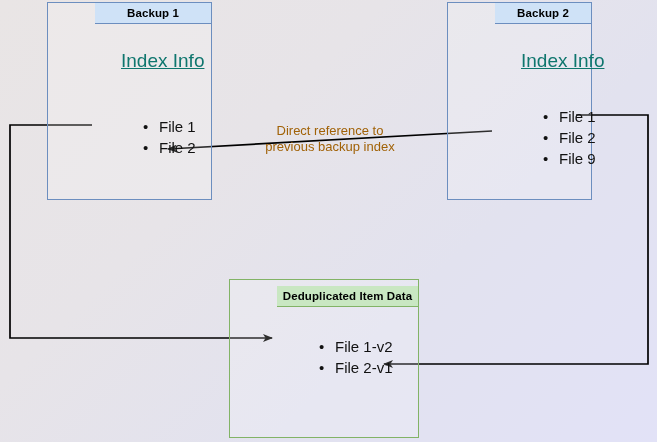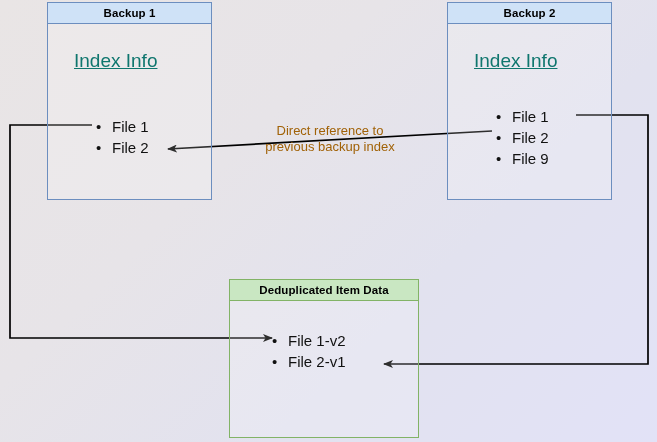--- a/index.html
+++ b/index.html
@@ -16,20 +16,21 @@
   #canvas {
     position: relative;
     width: 657px;
     height: 442px;
   }
   
   .box {
     position: absolute;
     box-sizing: border-box;
     background: rgba(255,255,255,0.18);
+    padding-left: 47px;
   }
   .box-blue {
     border: 1.6px solid #6c8ebf;
   }
   .box-green {
     border: 1.6px solid #82b366;
   }
   .box-header {
     box-sizing: border-box;
     width: 100%;
@@ -42,20 +43,21 @@
     color: #000;
     letter-spacing: 0.1px;
   }
   .hdr-blue {
     background: #cfe2f7;
     border-bottom: 1.6px solid #6c8ebf;
   }
   .hdr-green {
     background: #c9e7c2;
     border-bottom: 1.6px solid #82b366;
+    margin-top: 6px;
   }
   .box-body {
     position: relative;
     width: 100%;
     height: calc(100% - 21px);
   }
   
   .index-label {
     position: absolute;
     font-size: 19px;
@@ -128,21 +130,21 @@
     <div class="box-header hdr-blue">Backup 1</div>
     <div class="box-body">
       <div class="index-label" style="left:26px; top:26px;">Index Info</div>
       <ul class="file-list" style="left:48px; top:92px;">
         <li>File 1</li>
         <li>File 2</li>
       </ul>
     </div>
   </div>
 
-  <div class="box box-blue" style="left:447px; top:2px; width:165px; height:198px;">
+  <div class="box box-blue" style="left:447px; top:2px; width:145px; height:198px;">
     <div class="box-header hdr-blue">Backup 2</div>
     <div class="box-body">
       <div class="index-label" style="left:26px; top:26px;">Index Info</div>
       <ul class="file-list" style="left:48px; top:82px;">
         <li>File 1</li>
         <li>File 2</li>
         <li>File 9</li>
       </ul>
     </div>
   </div>

